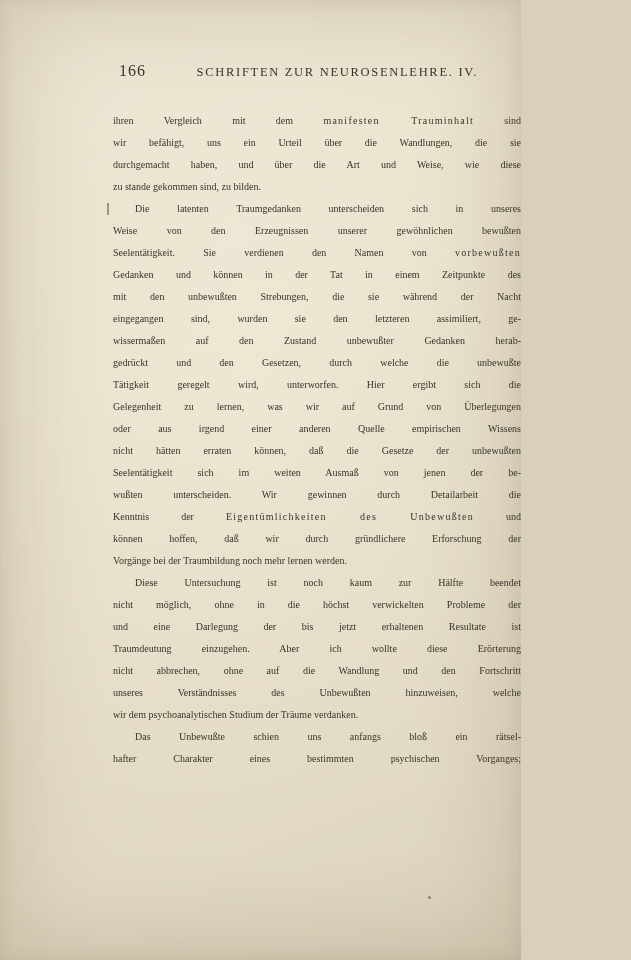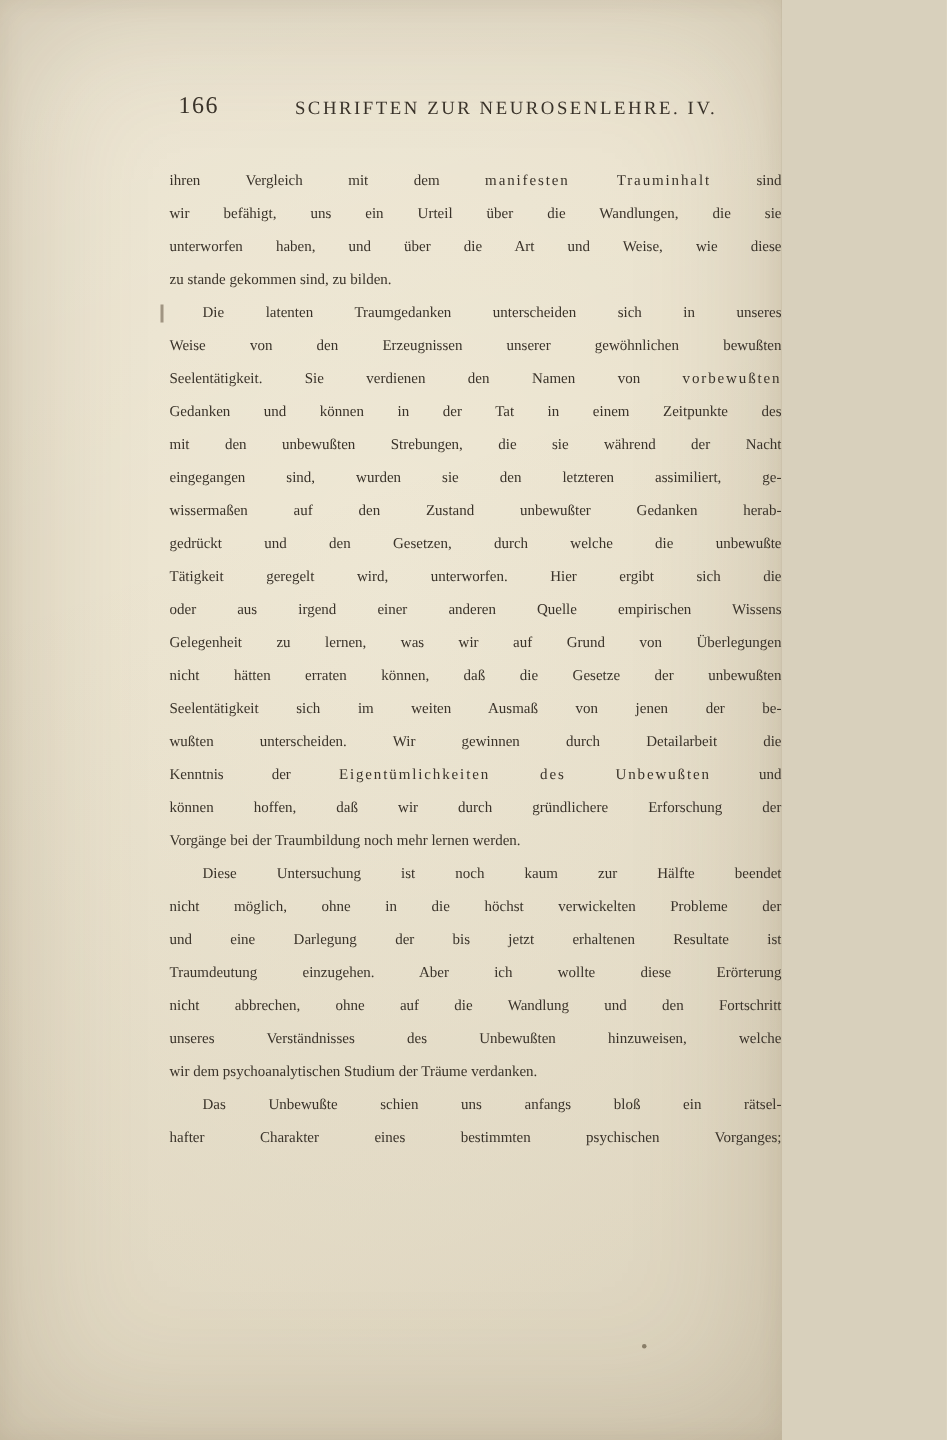--- a/index.html
+++ b/index.html
@@ -94,35 +94,35 @@
 
   <div class="header">
     <span class="page-number">166</span>
     <span class="running-title">SCHRIFTEN ZUR NEUROSENLEHRE. IV.</span>
   </div>
 
   <div class="text-block">
       <div class="paragraph">
         <div class="line"><span class="">ihren Vergleich mit dem </span><span class="gesperrt">manifesten Trauminhalt</span><span class=""> sind</span></div>
         <div class="line"><span class="">wir befähigt, uns ein Urteil über die Wandlungen, die sie</span></div>
-        <div class="line"><span class="">unterworfen haben, und über die Art und Weise, wie diese</span></div>
+        <div class="line"><span class="">durchgemacht haben, und über die Art und Weise, wie diese</span></div>
         <div class="line para-end"><span class="">zu stande gekommen sind, zu bilden.</span></div>
       </div>
       <div class="paragraph">
         <div class="line indent"><span class="">Die latenten Traumgedanken unterscheiden sich in unseres</span></div>
         <div class="line"><span class="">Weise von den Erzeugnissen unserer gewöhnlichen bewußten</span></div>
         <div class="line"><span class="">Seelentätigkeit. Sie verdienen den Namen von </span><span class="gesperrt">vorbewußten</span></div>
         <div class="line"><span class="">Gedanken und können in der Tat in einem Zeitpunkte des</span></div>
         <div class="line"><span class="">mit den unbewußten Strebungen, die sie während der Nacht</span></div>
         <div class="line"><span class="">eingegangen sind, wurden sie den letzteren assimiliert, ge-</span></div>
         <div class="line"><span class="">wissermaßen auf den Zustand unbewußter Gedanken herab-</span></div>
         <div class="line"><span class="">gedrückt und den Gesetzen, durch welche die unbewußte</span></div>
         <div class="line"><span class="">Tätigkeit geregelt wird, unterworfen. Hier ergibt sich die</span></div>
+        <div class="line"><span class="">Gelegenheit zu lernen, was wir auf Grund von Überlegungen</span></div>
         <div class="line"><span class="">oder aus irgend einer anderen Quelle empirischen Wissens</span></div>
-        <div class="line"><span class="">Gelegenheit zu lernen, was wir auf Grund von Überlegungen</span></div>
         <div class="line"><span class="">nicht hätten erraten können, daß die Gesetze der unbewußten</span></div>
         <div class="line"><span class="">Seelentätigkeit sich im weiten Ausmaß von jenen der be-</span></div>
         <div class="line"><span class="">wußten unterscheiden. Wir gewinnen durch Detailarbeit die</span></div>
         <div class="line"><span class="">Kenntnis der </span><span class="gesperrt">Eigentümlichkeiten des Unbewußten</span><span class=""> und</span></div>
         <div class="line"><span class="">können hoffen, daß wir durch gründlichere Erforschung der</span></div>
         <div class="line para-end"><span class="">Vorgänge bei der Traumbildung noch mehr lernen werden.</span></div>
       </div>
       <div class="paragraph">
         <div class="line indent"><span class="">Diese Untersuchung ist noch kaum zur Hälfte beendet</span></div>
         <div class="line"><span class="">nicht möglich, ohne in die höchst verwickelten Probleme der</span></div>

